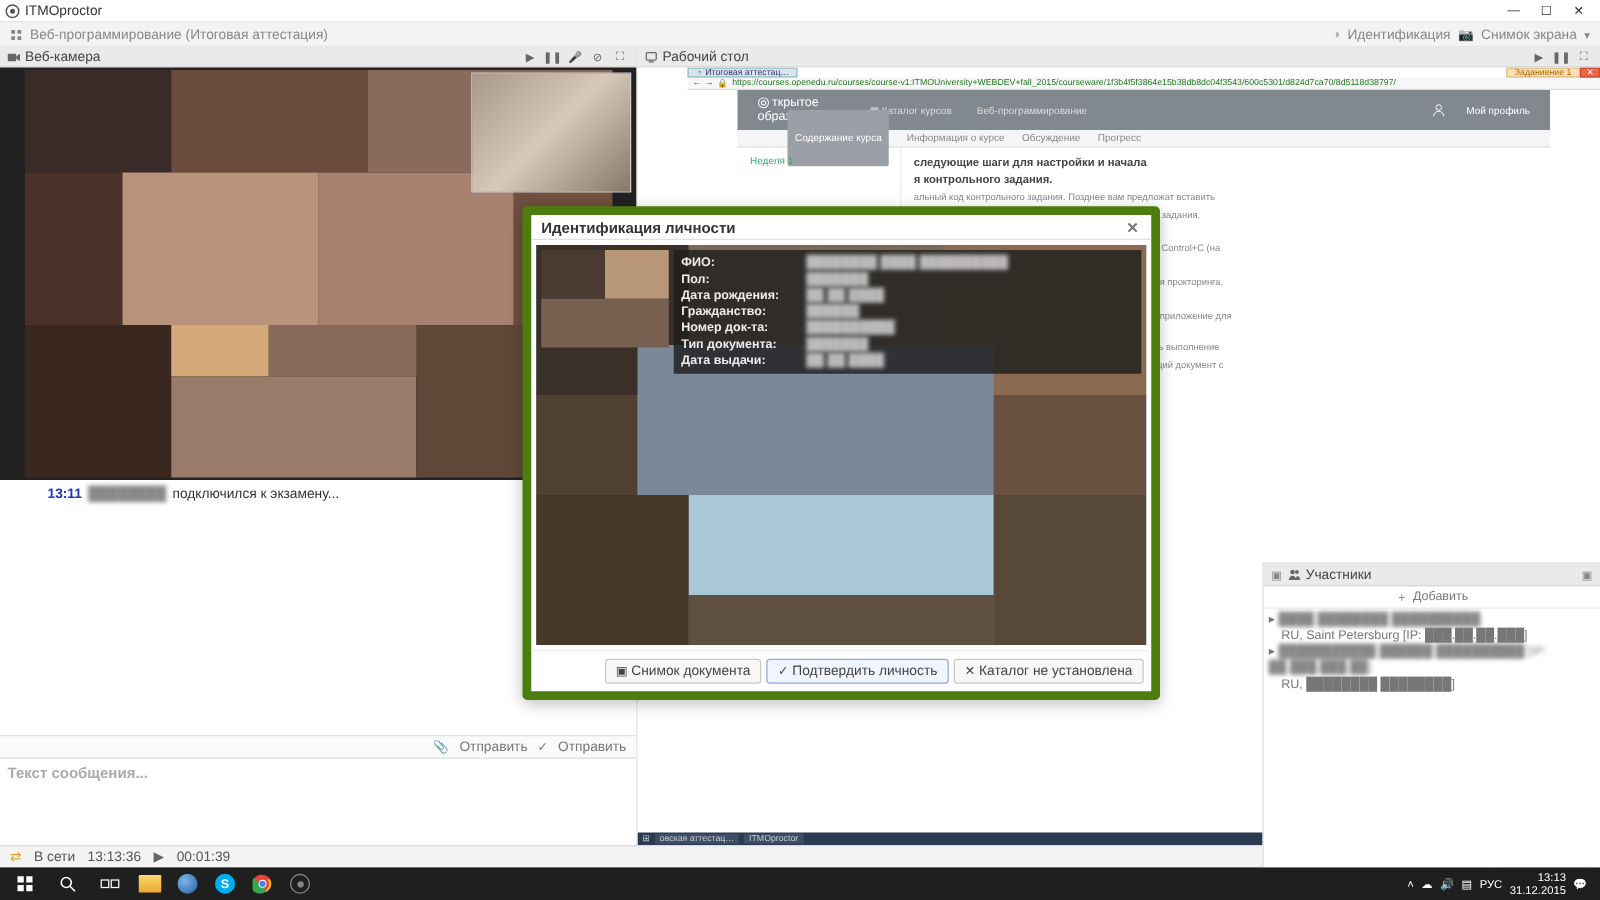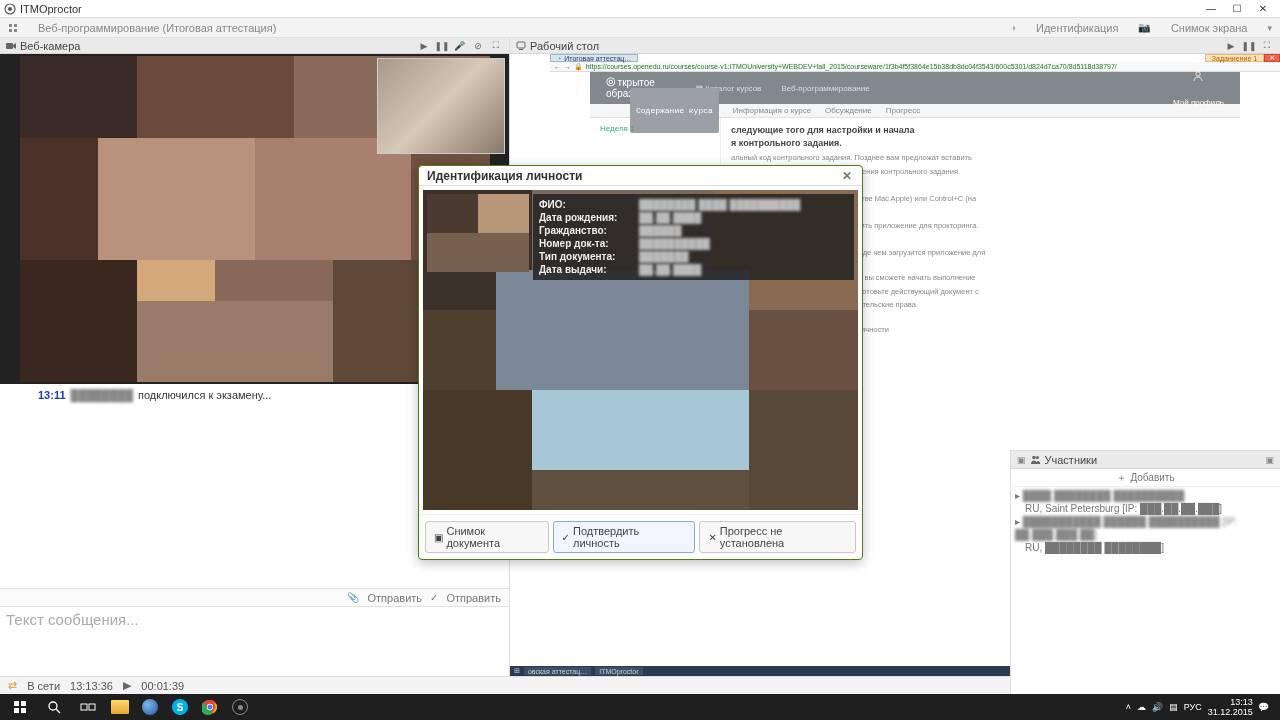--- a/index.html
+++ b/index.html
@@ -10,21 +10,21 @@
 .app-window { position: absolute; top: 0; left: 0; width: 1280px; height: 694px; background: #f5f5f5; display: flex; flex-direction: column; }
 
 
 .titlebar { height: 18px; background: #fff; display: flex; align-items: center; padding: 0 4px; font-size: 11px; color: #333; border-bottom: 1px solid #ddd; }
 .titlebar-icon { width: 12px; height: 12px; margin-right: 4px; }
 .titlebar-spacer { flex: 1; }
 .win-btn { width: 26px; height: 16px; display: flex; align-items: center; justify-content: center; font-size: 10px; color: #333; cursor: pointer; }
 
 
 .breadcrumb-bar { height: 20px; background: #f3f3f3; display: flex; align-items: center; padding: 0 8px; font-size: 11px; color: #666; border-bottom: 1px solid #e0e0e0; justify-content: space-between; }
-.bc-left, .bc-right { display: flex; align-items: center; gap: 20px; }
+.bc-left, .bc-right { display: flex; align-items: center; gap: 6px; }
 .bc-item { color: #888; }
 
 
 .main { flex: 1; display: flex; }
 .col-left { width: 510px; display: flex; flex-direction: column; border-right: 1px solid #ddd; }
 .col-right { flex: 1; display: flex; flex-direction: column; }
 
 
 .panel-hdr { height: 16px; background: #eaeaea; border-bottom: 1px solid #d5d5d5; display: flex; align-items: center; padding: 0 6px; font-size: 11px; color: #444; gap: 4px; }
 .panel-hdr-spacer { flex: 1; }
@@ -36,40 +36,40 @@
 .webcam-pip { position: absolute; top: 4px; right: 4px; width: 128px; height: 96px; border: 1px solid #ccc; background: #888; }
 
 
 .messages-hdr { height: 16px; background: #eaeaea; border-top: 1px solid #d5d5d5; border-bottom: 1px solid #d5d5d5; display: flex; align-items: center; padding: 0 6px; font-size: 11px; color: #444; gap: 4px; }
 .messages { flex: 1; background: #fff; font-size: 11px; padding: 4px 6px; color: #333; }
 .msg-line { line-height: 15px; }
 .msg-time-b { color: #1a3bbf; font-weight: bold; margin-left: 32px; }
 .msg-time-r { color: #b00; font-weight: bold; }
 .msg-name { color: #888; filter: blur(1.5px); padding: 0 2px; }
 .msg-toolbar { height: 18px; border-top: 1px solid #e0e0e0; display: flex; align-items: center; justify-content: flex-end; gap: 8px; padding: 0 8px; font-size: 11px; color: #777; background: #fafafa; }
-.msg-input { height: 70px; border-top: 1px solid #e0e0e0; background: #fff; padding: 4px 6px; font-size: 15px; color: #aaa; }
+.msg-input { height: 70px; border-top: 1px solid #e0e0e0; background: #fff; padding: 4px 6px; font-size: 12px; color: #aaa; font-weight: bold; }
 
 
 .desk-view { flex: 1; background: #fff; position: relative; overflow: hidden; padding: 0 0 0 40px; }
 .tab-strip { height: 8px; display: flex; }
 .browser-tab { background: #d8e4f0; border: 1px solid #9bb; font-size: 7px; padding: 0 6px; display: flex; align-items: center; color: #337; }
 .browser-tab.warn { margin-left: auto; background: #ffe0b0; color: #a60; border-color: #db8; }
 .browser-tab.close { background: #e64; color: #fff; border-color: #c43; padding: 0 4px; }
 .addr-bar { height: 10px; background: #f7f7f7; display: flex; align-items: center; font-size: 7px; color: #666; padding: 0 4px; gap: 3px; border-bottom: 1px solid #ddd; }
 .addr-url { color: #227a22; }
 
 .site-header { height: 32px; background: #81888e; display: flex; align-items: center; padding: 0 16px; gap: 30px; color: #fff; font-size: 9px; }
 .site-logo { font-size: 10px; line-height: 11px; }
 .site-nav { display: flex; gap: 20px; flex: 1; align-items: center; }
 .site-nav-item { color: #ddd; font-size: 8px; }
-.site-profile { display: flex; align-items: center; gap: 16px; font-size: 8px; flex-direction: column; }
+.site-profile { display: flex; align-items: center; gap: 16px; font-size: 8px; }
 
 .sub-nav { height: 14px; background: #f5f5f5; display: flex; align-items: center; padding: 0 40px; gap: 14px; font-size: 8px; color: #777; border-bottom: 1px solid #e0e0e0; }
 .sub-nav-item { color: #888; }
-.sub-nav-item.act { background: #9aa0a6; color: #fff; padding: 18px 6px; border-radius: 2px; font-family: Liberation Mono, monospace; }
+.sub-nav-item.act { background: #9aa0a6; color: #fff; padding: 18px 6px; border-radius: 2px; }
 
 .course-body { display: flex; font-size: 8px; color: #666; }
 .course-side { width: 130px; padding: 6px 10px; }
 .week-link { color: #3a7; font-size: 8px; }
 .course-main { flex: 1; padding: 6px 10px; border-left: 1px solid #eee; line-height: 1.4; }
 .course-main h3 { font-size: 9px; color: #444; margin-bottom: 4px; }
 .course-main p { font-size: 7.5px; color: #888; margin-bottom: 3px; }
 .course-code { font-size: 8px; color: #666; margin: 3px 0; }
 .course-link { color: #3a7; font-size: 8px; }
 
@@ -82,21 +82,21 @@
 .part-blur { filter: blur(1.5px); color: #888; }
 
 
 .mini-taskbar { position: absolute; bottom: 0; left: 0; right: 0; height: 10px; background: #2a3a50; display: flex; align-items: center; font-size: 7px; color: #ccc; padding: 0 4px; gap: 4px; }
 .mini-tb-item { background: #3d4e66; padding: 0 4px; height: 8px; display: flex; align-items: center; }
 .mini-tb-spacer { flex: 1; }
 .mini-tray { display: flex; gap: 3px; align-items: center; }
 .mini-tray span { width: 6px; text-align: center; }
 
 
-.modal { position: absolute; top: 165px; left: 418px; width: 445px; background: #fff; border: 1px solid #4d7c0f; border-radius: 4px; box-shadow: 0 3px 12px rgba(0,0,0,0.25); z-index: 50; }
+.modal { position: absolute; top: 165px; left: 418px; width: 510px; background: #fff; border: 7px solid #4d7c0f; border-radius: 4px; box-shadow: 0 3px 12px rgba(0,0,0,0.25); z-index: 50; }
 .modal-hdr { height: 20px; display: flex; align-items: center; padding: 0 8px; font-size: 12px; color: #333; border-bottom: 1px solid #e0e0e0; font-weight: bold; }
 .modal-close { margin-left: auto; font-size: 12px; color: #777; cursor: pointer; width: 14px; text-align: center; }
 .modal-body { padding: 4px; }
 .id-img { width: 100%; height: 320px; background: #5a6a7a; position: relative; overflow: hidden; }
 .id-overlay { position: absolute; top: 4px; left: 110px; right: 4px; background: rgba(30,30,30,0.82); padding: 4px 6px; font-size: 10px; color: #eee; }
 .id-row { display: flex; line-height: 13px; }
 .id-label { width: 100px; font-weight: bold; }
 .id-val { color: #bbb; filter: blur(1.5px); }
 .modal-footer { padding: 6px; display: flex; justify-content: flex-end; gap: 4px; border-top: 1px solid #eee; }
 .m-btn { font-size: 11px; padding: 3px 8px; background: #f7f7f7; border: 1px solid #c8c8c8; border-radius: 3px; display: flex; align-items: center; gap: 3px; cursor: pointer; color: #444; }
@@ -278,21 +278,21 @@
               <span class="sub-nav-item act">Содержание курса</span>
               <span class="sub-nav-item">Информация о курсе</span>
               <span class="sub-nav-item">Обсуждение</span>
               <span class="sub-nav-item">Прогресс</span>
             </div>
             <div class="course-body">
               <div class="course-side">
                 <div class="week-link">Неделя 1</div>
               </div>
               <div class="course-main">
-                <h3><span>следующие того для настройки и начала</span><br><span>я контрольного задания.</span></h3>
+                <h3><span>следующие шаги для настройки и начала</span><br><span>я контрольного задания.</span></h3>
                 <p>альный код контрольного задания. Позднее вам предложат вставить</p>
                 <p>ение прокторинга для начала выполнения контрольного задания.</p>
                 <div class="course-code">4078-9587-43AD6DE00228</div>
                 <p>ем нажмите Command+C (на устройстве Mac Apple) или Control+C (на</p>
                 <p>оманды ОС Windows).</p>
                 <p>нке ниже, чтобы установить и настроить приложение для прокторинга.</p>
                 <p class="course-link">истемы</p>
                 <p>оится проверка вашей системы, прежде чем загрузится приложение для</p>
                 <br>
                 <p>лтвердить свою личность до того, как вы сможете начать выполнение</p>
@@ -394,20 +394,24 @@
             <div style="background:#b89878;grid-column:7/13;grid-row:1/5"></div>
             <div style="background:#786050;grid-column:1/13;grid-row:5/9"></div>
           </div>
         </div>
         <div class="id-overlay">
           <div class="id-row">
               <span class="id-label">ФИО:</span>
               <span class="id-val">████████ ████ ██████████</span>
             </div>
           <div class="id-row">
+              <span class="id-label">Пол:</span>
+              <span class="id-val">███████</span>
+            </div>
+          <div class="id-row">
               <span class="id-label">Дата рождения:</span>
               <span class="id-val">██.██.████</span>
             </div>
           <div class="id-row">
               <span class="id-label">Гражданство:</span>
               <span class="id-val">██████</span>
             </div>
           <div class="id-row">
               <span class="id-label">Номер док-та:</span>
               <span class="id-val">██████████</span>
@@ -427,21 +431,21 @@
       <div class="m-btn">
           <span class="ic">▣</span>
           <span>Снимок документа</span>
         </div>
       <div class="m-btn primary">
           <span class="ic">✓</span>
           <span>Подтвердить личность</span>
         </div>
       <div class="m-btn">
           <span class="ic">✕</span>
-          <span>Прогресс не установлена</span>
+          <span>Каталог не установлена</span>
         </div>
     </div>
   </div>
 
   <div class="win-taskbar">
     <div class="tb-btn start">
       <svg width="14" height="14" viewBox="0 0 14 14">
           <rect x="1" y="1" width="5" height="5" fill="#fff"></rect>
           <rect x="8" y="1" width="5" height="5" fill="#fff"></rect>
           <rect x="1" y="8" width="5" height="5" fill="#fff"></rect>

